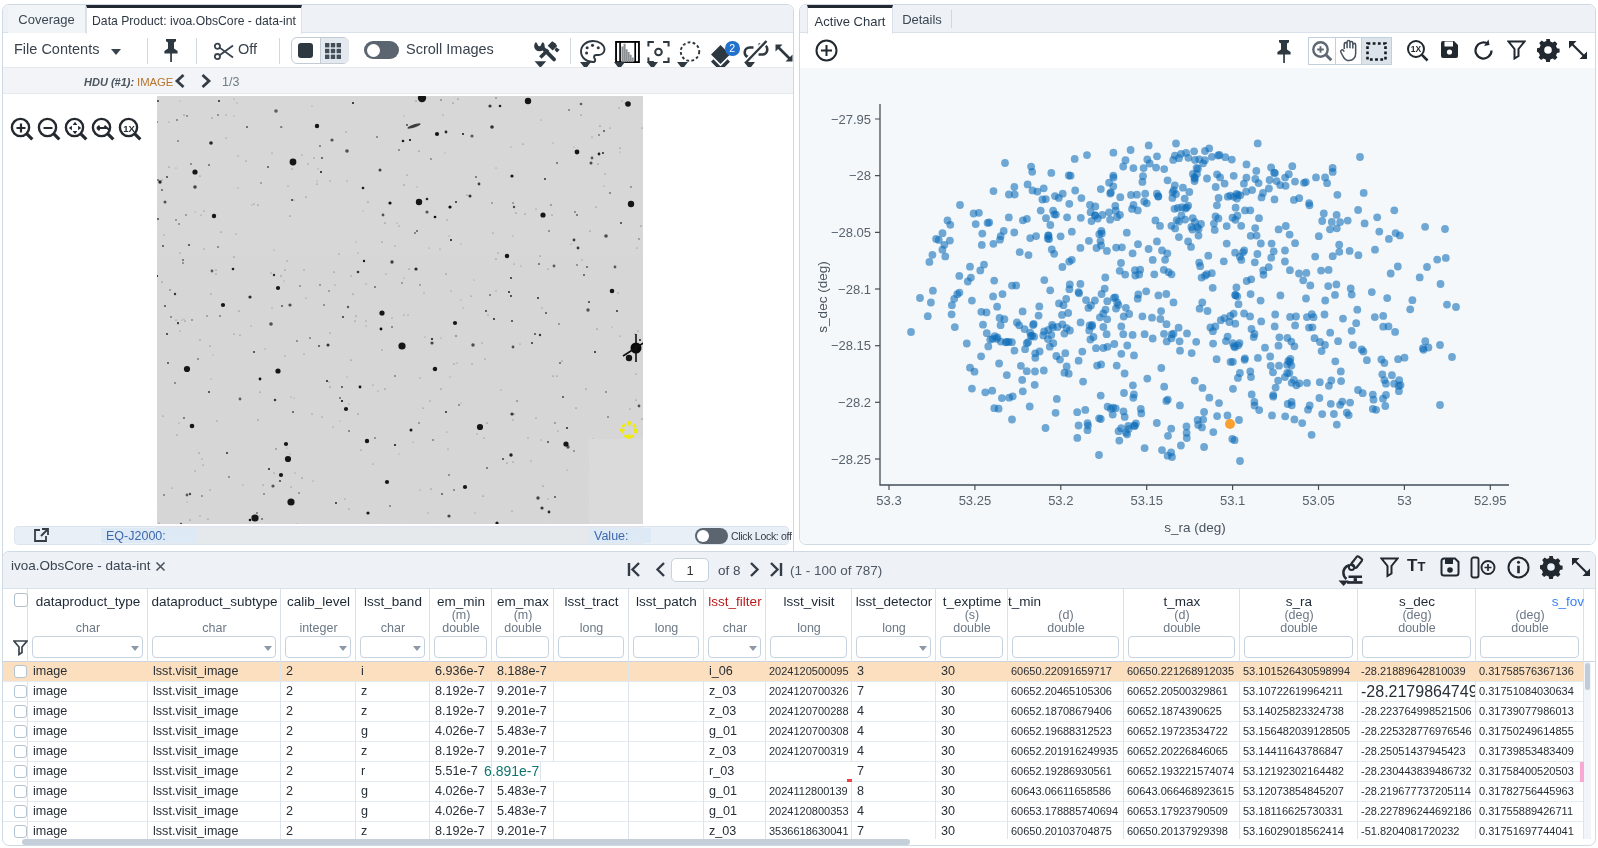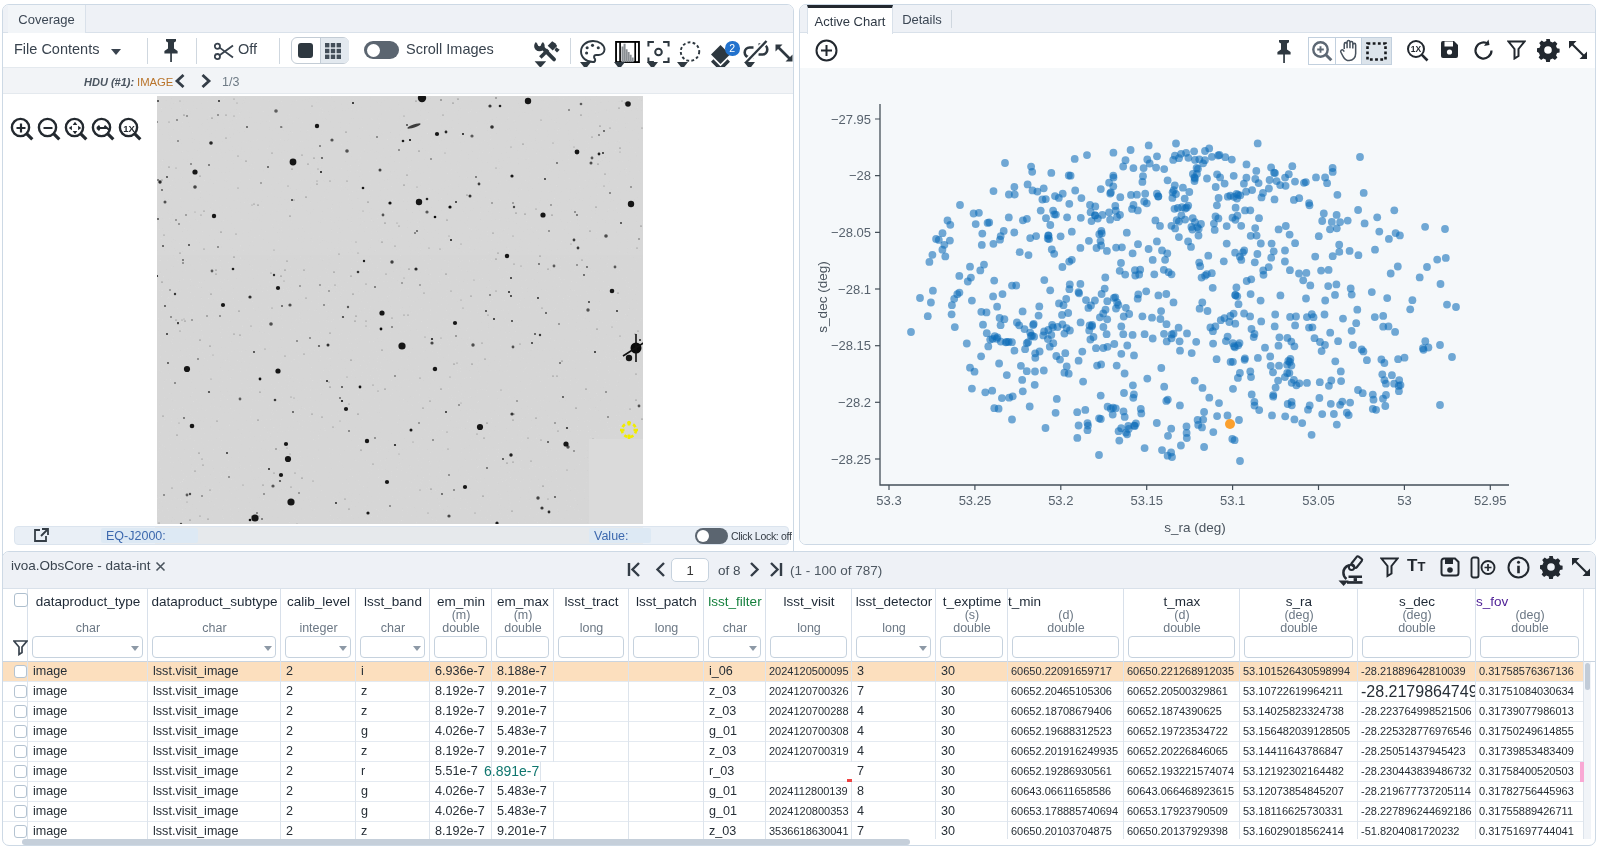--- a/index.html
+++ b/index.html
@@ -8,20 +8,21 @@
 .tab{position:absolute;top:0;height:28px;font-size:13px;color:#3c4754;display:flex;align-items:center;justify-content:center;white-space:nowrap}
 .tab.active{background:#fff;border-top:3px solid #22282f;border-left:1px solid #d9e1ea;border-right:1px solid #d9e1ea;height:29px;color:#2e3844}
 .vsep{position:absolute;width:1px;background:#cfd7df}
 .ic{position:absolute}
 svg{display:block}
 .txt{position:absolute;white-space:nowrap}
 </style></head><body>
 <div class="panel" id="pL" style="left:2px;top:4px;width:792px;height:681px">
 <div class="tabbar"></div>
 <div class="tab" style="left:5px;width:78px;background:#f2f5f8;border-right:1px solid #d9e1ea">Coverage</div>
+<div class="tab active" style="left:83px;width:216px;font-size:12.2px">Data Product: ivoa.ObsCore - data-int</div>
 <div class="txt" style="left:11px;top:36px;font-size:14.5px;color:#39434e">File Contents</div>
 <svg class="ic" style="left:107px;top:43px" width="12" height="8">
       <path d="M1 1l5 6 5-6z" fill="#39434e"></path>
     </svg>
 <div class="vsep" style="left:144px;top:33px;height:26px"></div>
 <div class="vsep" style="left:193px;top:33px;height:26px"></div>
 <div class="vsep" style="left:276px;top:33px;height:26px"></div>
 <svg class="ic" style="left:158px;top:33px" width="20" height="26" viewBox="0 0 20 26">
 <path d="M5 1h10v2.2l-2 1.2v6l3.6 2.6v2.4H3.4V13l3.6-2.6v-6L5 3.2z" fill="#2e3840"></path>
 <rect x="9.2" y="15" width="1.7" height="9" fill="#2e3840"></rect>
@@ -1735,21 +1736,21 @@
 <div class="abs" style="left:493px;top:84px;width:53px;height:22px;background:#fff;border:1px solid #c6d2de;border-radius:4px"></div>
 <div class="abs" style="left:551px;top:37px;width:75px;height:73px;border-right:1px solid #d8e0ea"></div>
 <div class="txt" style="left:551px;top:42px;width:75px;text-align:center;font-size:13.5px;color:#1d2835">lsst_tract</div>
 <div class="txt" style="left:551px;top:69px;width:75px;text-align:center;font-size:12.5px;color:#6c7885">long</div>
 <div class="abs" style="left:555px;top:84px;width:66px;height:22px;background:#fff;border:1px solid #c6d2de;border-radius:4px"></div>
 <div class="abs" style="left:626px;top:37px;width:75px;height:73px;border-right:1px solid #d8e0ea"></div>
 <div class="txt" style="left:626px;top:42px;width:75px;text-align:center;font-size:13.5px;color:#1d2835">lsst_patch</div>
 <div class="txt" style="left:626px;top:69px;width:75px;text-align:center;font-size:12.5px;color:#6c7885">long</div>
 <div class="abs" style="left:630px;top:84px;width:66px;height:22px;background:#fff;border:1px solid #c6d2de;border-radius:4px"></div>
 <div class="abs" style="left:701px;top:37px;width:62px;height:73px;border-right:1px solid #d8e0ea"></div>
-<div class="txt" style="left:701px;top:42px;width:62px;text-align:center;font-size:13.5px;color:#15803d">lsst_filter</div>
+<div class="txt" style="left:701px;top:42px;width:62px;text-align:center;font-size:13.5px;color:#b91c1c">lsst_filter</div>
 <div class="txt" style="left:701px;top:69px;width:62px;text-align:center;font-size:12.5px;color:#6c7885">char</div>
 <div class="abs" style="left:705px;top:84px;width:53px;height:22px;background:#fff;border:1px solid #c6d2de;border-radius:4px"></div>
 <svg class="ic" style="left:746px;top:94px" width="8" height="5">
       <path d="M0 0h8L4 5z" fill="#8d99a6"></path>
     </svg>
 <div class="abs" style="left:763px;top:37px;width:86px;height:73px;border-right:1px solid #d8e0ea"></div>
 <div class="txt" style="left:763px;top:42px;width:86px;text-align:center;font-size:13.5px;color:#1d2835">lsst_visit</div>
 <div class="txt" style="left:763px;top:69px;width:86px;text-align:center;font-size:12.5px;color:#6c7885">long</div>
 <div class="abs" style="left:767px;top:84px;width:77px;height:22px;background:#fff;border:1px solid #c6d2de;border-radius:4px"></div>
 <div class="abs" style="left:849px;top:37px;width:84px;height:73px;border-right:1px solid #d8e0ea"></div>
@@ -1778,21 +1779,21 @@
 <div class="txt" style="left:1237px;top:42px;width:118px;text-align:center;font-size:13.5px;color:#1d2835">s_ra</div>
 <div class="txt" style="left:1237px;top:56px;width:118px;text-align:center;font-size:12.5px;color:#6c7885">(deg)</div>
 <div class="txt" style="left:1237px;top:69px;width:118px;text-align:center;font-size:12.5px;color:#6c7885">double</div>
 <div class="abs" style="left:1241px;top:84px;width:109px;height:22px;background:#fff;border:1px solid #c6d2de;border-radius:4px"></div>
 <div class="abs" style="left:1355px;top:37px;width:118px;height:73px;border-right:1px solid #d8e0ea"></div>
 <div class="txt" style="left:1355px;top:42px;width:118px;text-align:center;font-size:13.5px;color:#1d2835">s_dec</div>
 <div class="txt" style="left:1355px;top:56px;width:118px;text-align:center;font-size:12.5px;color:#6c7885">(deg)</div>
 <div class="txt" style="left:1355px;top:69px;width:118px;text-align:center;font-size:12.5px;color:#6c7885">double</div>
 <div class="abs" style="left:1359px;top:84px;width:109px;height:22px;background:#fff;border:1px solid #c6d2de;border-radius:4px"></div>
 <div class="abs" style="left:1473px;top:37px;width:108px;height:73px;border-right:1px solid #d8e0ea"></div>
-<div class="txt" style="left:1473px;top:42px;width:108px;text-align:left;font-size:13.5px;color:#4c1d95">s_fov</div>
+<div class="txt" style="left:1473px;top:42px;width:108px;text-align:right;font-size:13.5px;color:#3b82f6">s_fov</div>
 <div class="txt" style="left:1473px;top:56px;width:108px;text-align:center;font-size:12.5px;color:#6c7885">(deg)</div>
 <div class="txt" style="left:1473px;top:69px;width:108px;text-align:center;font-size:12.5px;color:#6c7885">double</div>
 <div class="abs" style="left:1477px;top:84px;width:99px;height:22px;background:#fff;border:1px solid #c6d2de;border-radius:4px"></div>
 <div class="abs" style="left:0;top:110px;width:1592px;height:177px;overflow:hidden">
 <div class="abs" style="left:0;top:0px;width:1581px;height:20px;background:#fcdfbe;border-bottom:1px solid #e4eaf1">
 <div class="abs" style="left:7px;top:0;width:18px;height:20px;border-right:1px solid #dde4ec"></div>
 <div class="abs" style="left:11px;top:3px;width:13px;height:13px;border:1.5px solid #b4c3d1;border-radius:3px;background:#fff"></div>
 <div class="abs" style="left:25px;top:0;width:120px;height:20px;border-right:1px solid #dde4ec;overflow:hidden;font-size:12.6px;line-height:19px;color:#262e36;padding-left:5px;white-space:nowrap">image</div>
 <div class="abs" style="left:145px;top:0;width:133px;height:20px;border-right:1px solid #dde4ec;overflow:hidden;font-size:12.6px;line-height:19px;color:#262e36;padding-left:5px;white-space:nowrap">lsst.visit_image</div>
 <div class="abs" style="left:278px;top:0;width:75px;height:20px;border-right:1px solid #dde4ec;overflow:hidden;font-size:12.6px;line-height:19px;color:#262e36;padding-left:5px;white-space:nowrap">2</div>

